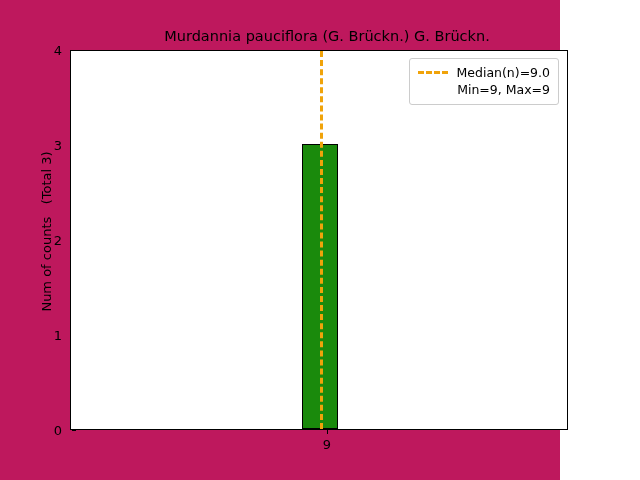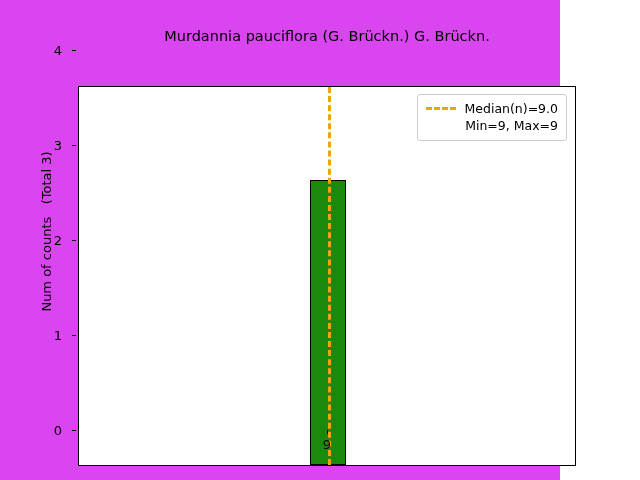--- a/index.html
+++ b/index.html
@@ -12,47 +12,46 @@
     height: 480px;
     font-family: "DejaVu Sans", sans-serif;
     color: #000000;
     overflow: hidden;
   }
 
   #figure {
     position: relative;
     width: 560px;
     height: 480px;
-    background: #d946ef;
+    background: #be185d;
   }
 
   
   #chart-title {
     position: absolute;
     left: 78px;
     top: 28px;
     width: 498px;
     text-align: center;
     font-size: 14.5px;
     line-height: 17px;
     color: #000000;
     white-space: nowrap;
   }
 
   
   #plot-area {
     position: absolute;
-    left: 78px;
+    left: 70px;
     top: 50px;
     width: 498px;
     height: 380px;
     border: 1.1px solid #000000;
     box-sizing: border-box;
     background: #ffffff;
-    margin-top: 36px;
   }
 
   
   #y-tick-labels {
     position: absolute;
     left: 0px;
     top: 50px;
     width: 72px;
     height: 380px;
   }

